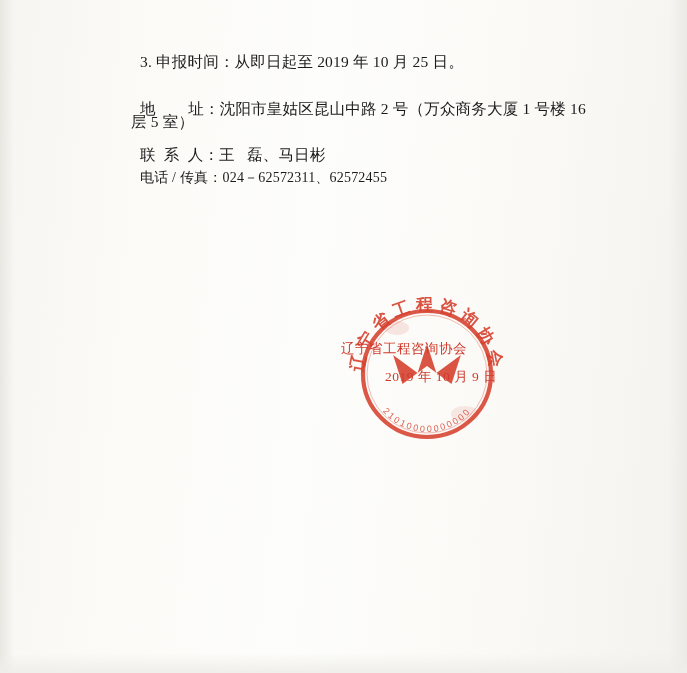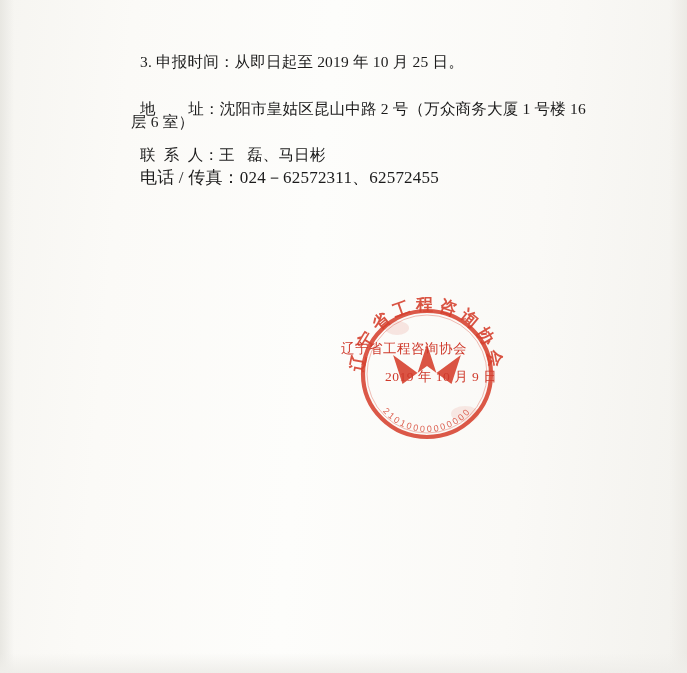--- a/index.html
+++ b/index.html
@@ -58,21 +58,21 @@
     font-size: 15.5px;
     line-height: 20px;
     letter-spacing: 0.2px;
     white-space: pre;
   }
 
   .l1 { left: 140px; top: 52px; }
   .l2 { left: 140px; top: 99px; }
   .l3 { left: 131px; top: 112px; }
   .l4 { left: 140px; top: 145px; }
-  .l5 { left: 140px; top: 168px; font-size: 17px; }
+  .l5 { left: 140px; top: 168px; font-size: 14px; }
 
   
   .seal {
     position: absolute;
     left: 337px;
     top: 288px;
     width: 182px;
     height: 160px;
     pointer-events: none;
   }
@@ -95,21 +95,21 @@
 
 <div id="page-sheet">
 
   <div class="scan-edge-left"></div>
   <div class="scan-edge-right"></div>
   <div class="scan-edge-bottom"></div>
 
   <div class="doc-text">
     <div class="doc-line l1">3. 申报时间：从即日起至 2019 年 10 月 25 日。</div>
     <div class="doc-line l2">地        址：沈阳市皇姑区昆山中路 2 号（万众商务大厦 1 号楼 16</div>
-    <div class="doc-line l3">层 6 室）</div>
+    <div class="doc-line l3">层 5 室）</div>
     <div class="doc-line l4">联  系  人：王   磊、马日彬</div>
     <div class="doc-line l5">电话 / 传真：024－62572311、62572455</div>
   </div>
 
   <div class="seal">
     <svg width="182" height="160" viewBox="0 0 182 160" xmlns="http://www.w3.org/2000/svg">
       <defs>
         <path id="ringTop" d="M 26,86 A 64,64 0 0 1 154,86" fill="none"></path>
         <path id="ringBot" d="M 32,86 A 58,58 0 0 0 148,86" fill="none"></path>
       </defs>

